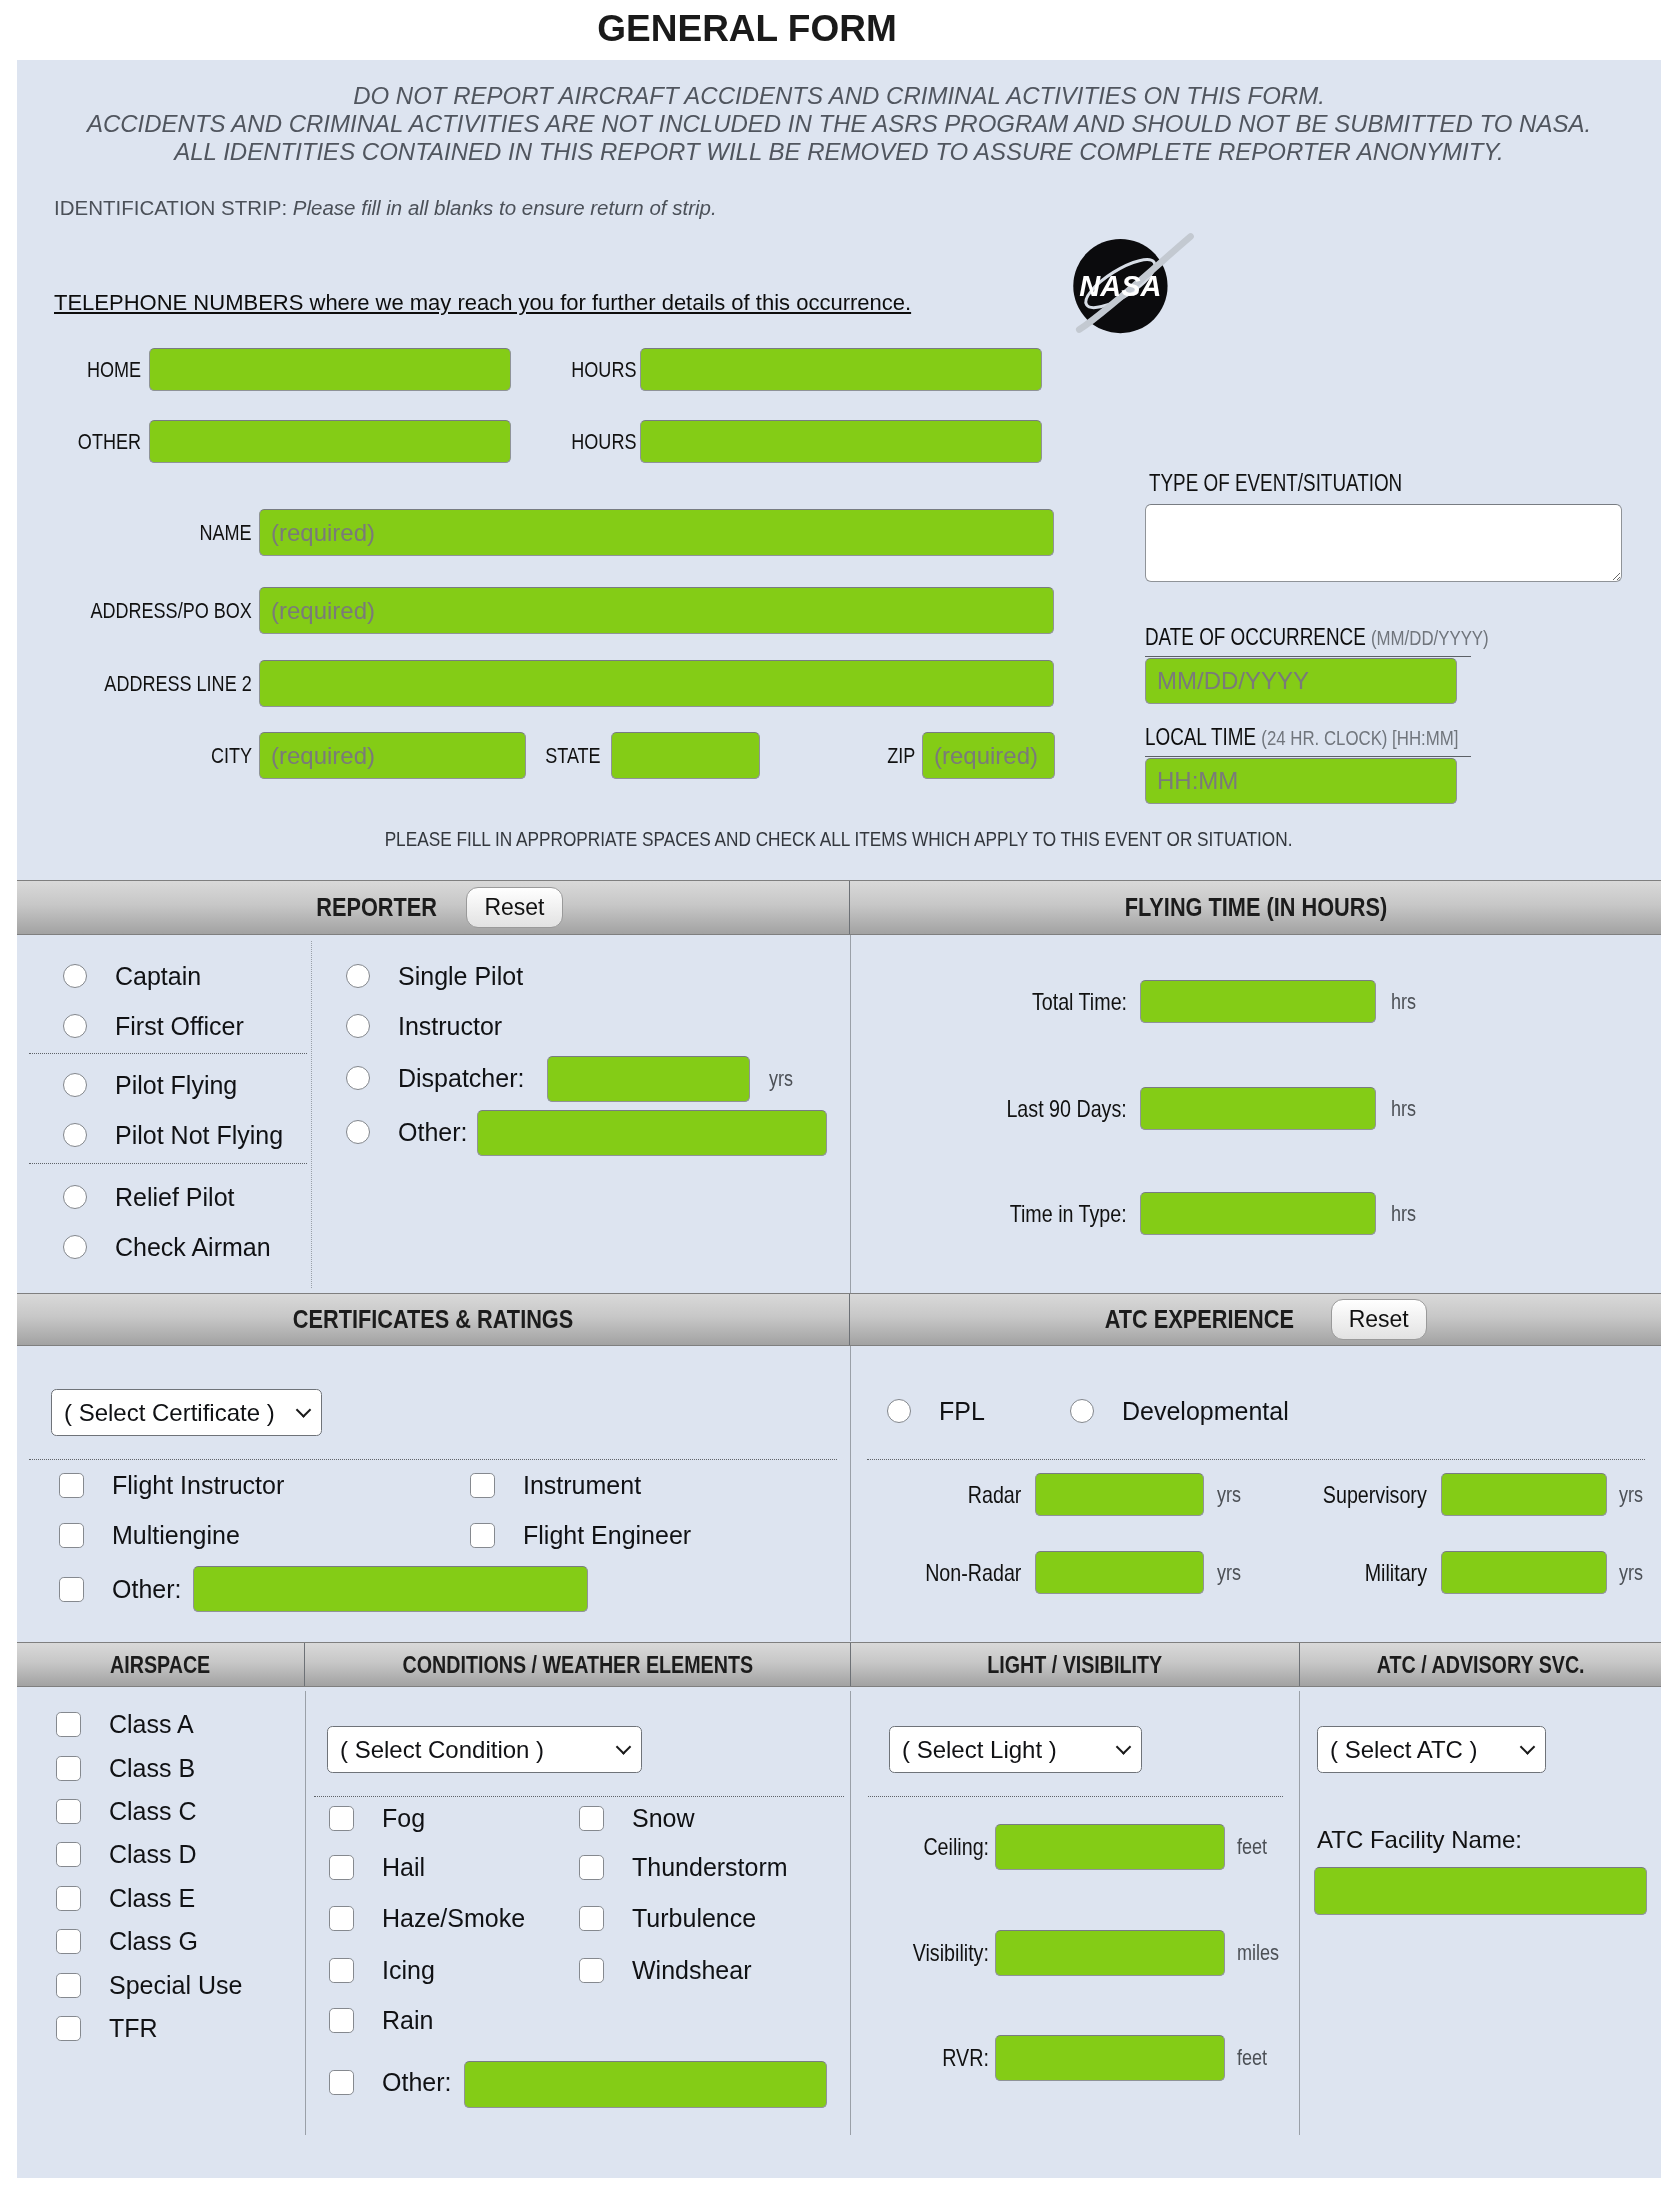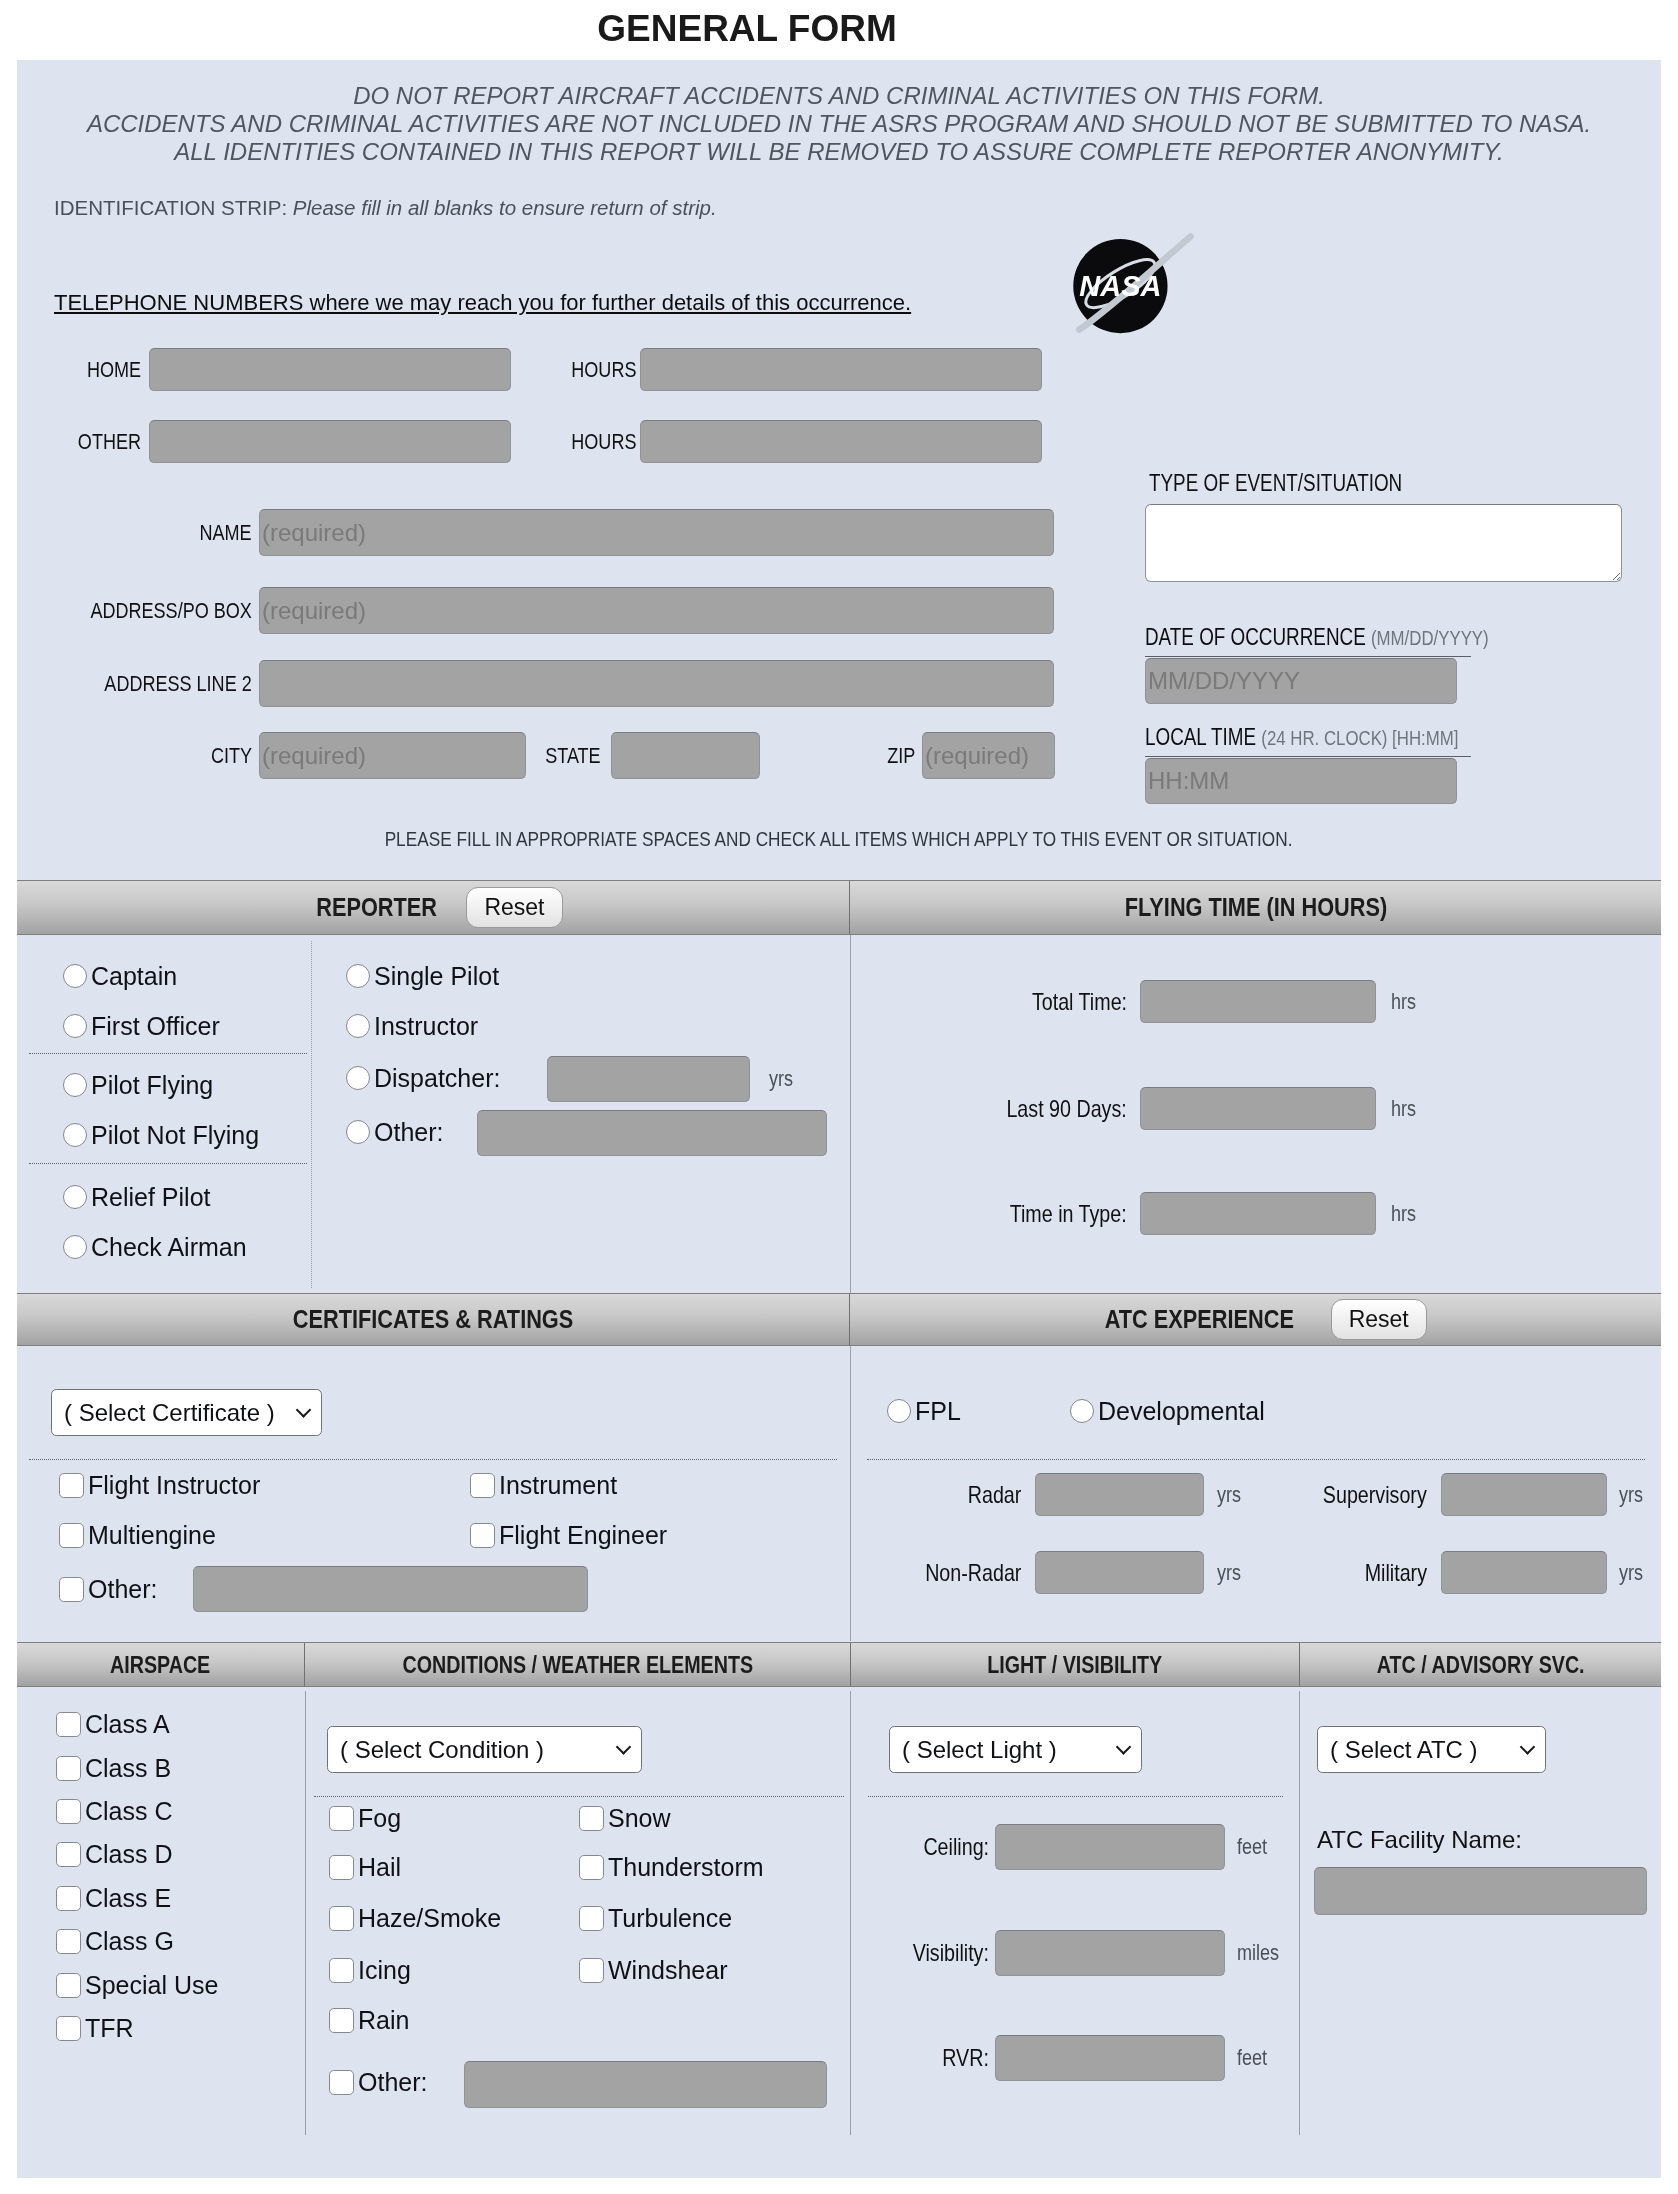--- a/index.html
+++ b/index.html
@@ -16,41 +16,41 @@
   .idstrip .it { font-style:italic;margin-top:20px; }
   .telhead { position:absolute; left:37px; top:230px; font-size:22px; color:#0d0d0d;text-decoration:underline; }
   .flabel { position:absolute; display:flex; align-items:center; justify-content:flex-end;
     font-size:22px; color:#111; }
   .llabel { position:absolute; display:flex; align-items:center; justify-content:flex-start;
     font-size:23px; color:#111; }
   .narrow { display:inline-block; transform:scaleX(0.82); }
   .nr { transform-origin:right center; }
   .nl { transform-origin:left center; }
   .nc { transform-origin:center center; }
-  .inp { position:absolute; background:#a3a3a3; border:1.2px solid #8f9398; border-top:1.8px solid #787c82;
-    border-radius:5.4px; font-size:24px; color:#222; padding:0 2px;
+  .inp { position:absolute; background:#84cc16; border:1.2px solid #8f9398; border-top:1.8px solid #787c82;
+    border-radius:5.4px; font-size:24px; color:#222; padding:0 11px;
     font-family:"Liberation Sans","DejaVu Sans",sans-serif; }
   .inp::placeholder { color:#7a7a7a; opacity:1; }
   .ta { position:absolute; background:#fff; border:1.2px solid #8f9398; border-top:1.8px solid #787c82;
     border-radius:6px; font-size:23px; padding:6px 9.6px; resize:both;
     font-family:"Liberation Sans","DejaVu Sans",sans-serif; }
   .ulabel { position:absolute; border-bottom:1.2px solid #5c6066; padding-bottom:4.8px;
     font-size:23px; color:#0d0d0d; white-space:nowrap; }
   .hint { color:#6e7киva3a8; }
   .ulabel .hint { color:#70757c; font-size:20.5px; }
   .instruction { position:absolute; left:0; top:767px; width:1644px; text-align:center;
     font-size:21px; color:#33373d; }
   .hbar { position:absolute; left:0; width:1644px; background:linear-gradient(#d9d9d9,#c7c7c7 45%,#a2a2a2);
     border-top:1.8px solid #7f7f7f; border-bottom:1.8px solid #7f7f7f; display:flex; }
   .hcell { display:flex; align-items:center; justify-content:center; gap:15.7px;
     font-size:26.5px; font-weight:bold; color:#1c1c1c; height:100%; }
   .hdiv { border-right:1.2px solid #6d7176; }
   .reset { background:linear-gradient(#ffffff,#e2e2e2); border:1.2px solid #9a9a9a; border-radius:12px;
     font-size:23px; color:#111; padding:6px 17px; font-family:"Liberation Sans","DejaVu Sans",sans-serif; }
-  .row { position:absolute; display:flex; align-items:center; gap:4px; height:36px; }
+  .row { position:absolute; display:flex; align-items:center; gap:28px; height:36px; }
   .radio { width:24px; height:24px; border:1.8px solid #82868c; border-radius:50%; background:#fff; flex:none; }
   .cbx { width:25px; height:25px; border:1.8px solid #85898f; border-radius:4.8px; background:#fff; flex:none; }
   .olabel { font-size:25px; color:#101114; white-space:nowrap; }
   .unitl { position:absolute; display:flex; align-items:center; font-size:22px; color:#4c5056; }
   .doth { position:absolute; height:0; border-top:1.8px dotted #5f6368; }
   .dotv { position:absolute; width:0; border-left:1.8px dotted #9aa0a8; }
   .solv { position:absolute; width:1.2px; background:#9aa0a8; }
   .ddl { position:absolute; background:#fff; border:1.2px solid #6f7379; border-radius:5.4px;
     display:flex; align-items:center; justify-content:space-between; padding:0 12px;
     font-size:24px; color:#101114; white-space:nowrap; }

